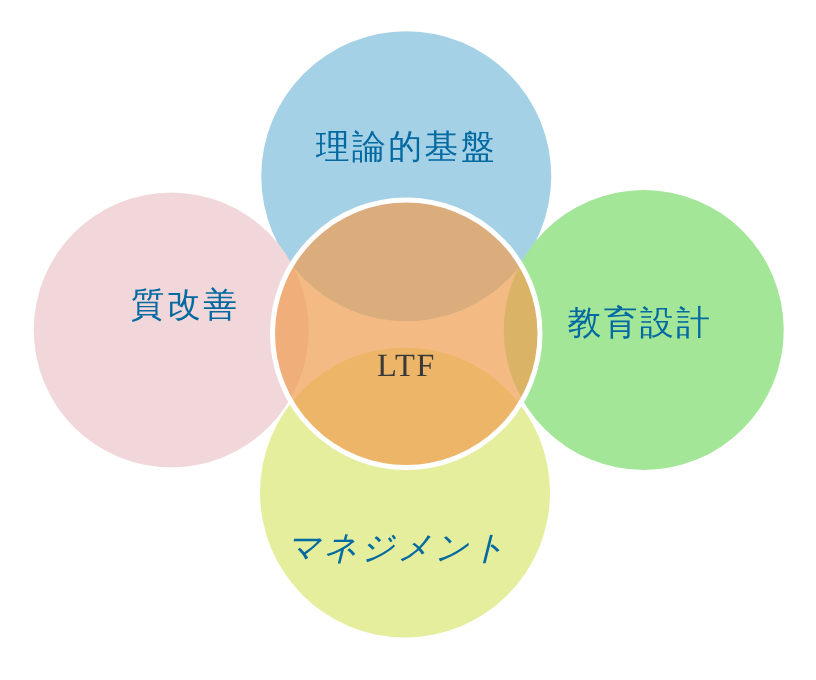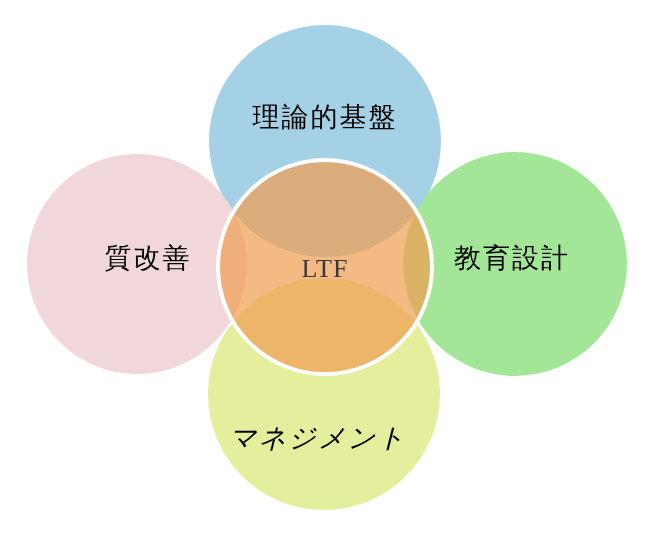--- a/index.html
+++ b/index.html
@@ -17,50 +17,51 @@
   }
   .stage svg {
     position: absolute;
     left: 0;
     top: 0;
     display: block;
   }
   .label {
     position: absolute;
     transform: translate(-50%, -50%);
-    color: #000000;
+    color: #0369a1;
     font-size: 27px;
     letter-spacing: 2px;
     white-space: nowrap;
     text-align: center;
   }
   .label-ltf {
     font-size: 26px;
     letter-spacing: 1px;
     color: #3a3a3a;
+    margin-top: 24px;
   }
 </style>
 </head>
 <body>
 
 <div class="stage">
 
   <svg width="653" height="544" viewBox="0 0 653 544">
 
     <circle cx="325" cy="141" r="116" fill="#a5d1e6"></circle>
     <circle cx="137" cy="264" r="110" fill="#f1d7da"></circle>
     <circle cx="515" cy="264" r="112" fill="#a3e698"></circle>
     <circle cx="324" cy="394" r="116" fill="#e4ee9c"></circle>
 
     <circle cx="325" cy="267" r="107" fill-opacity="0.72" stroke="#ffffff" stroke-width="4" fill="#f0a055"></circle>
   </svg>
 
   <div class="label" style="left:325px; top:117px;">理論的基盤</div>
 
-  <div class="label" style="left:148px; top:258px;">質改善</div>
+  <div class="label" style="left:148px; top:244px;">質改善</div>
 
   <div class="label" style="left:512px; top:258px;">教育設計</div>
 
   <div class="label label-ltf" style="left:325px; top:269px;">LTF</div>
 
 
   <div class="label" style="left:318px; top:438px;font-style:italic;">マネジメント</div>
 
 </div>
 

